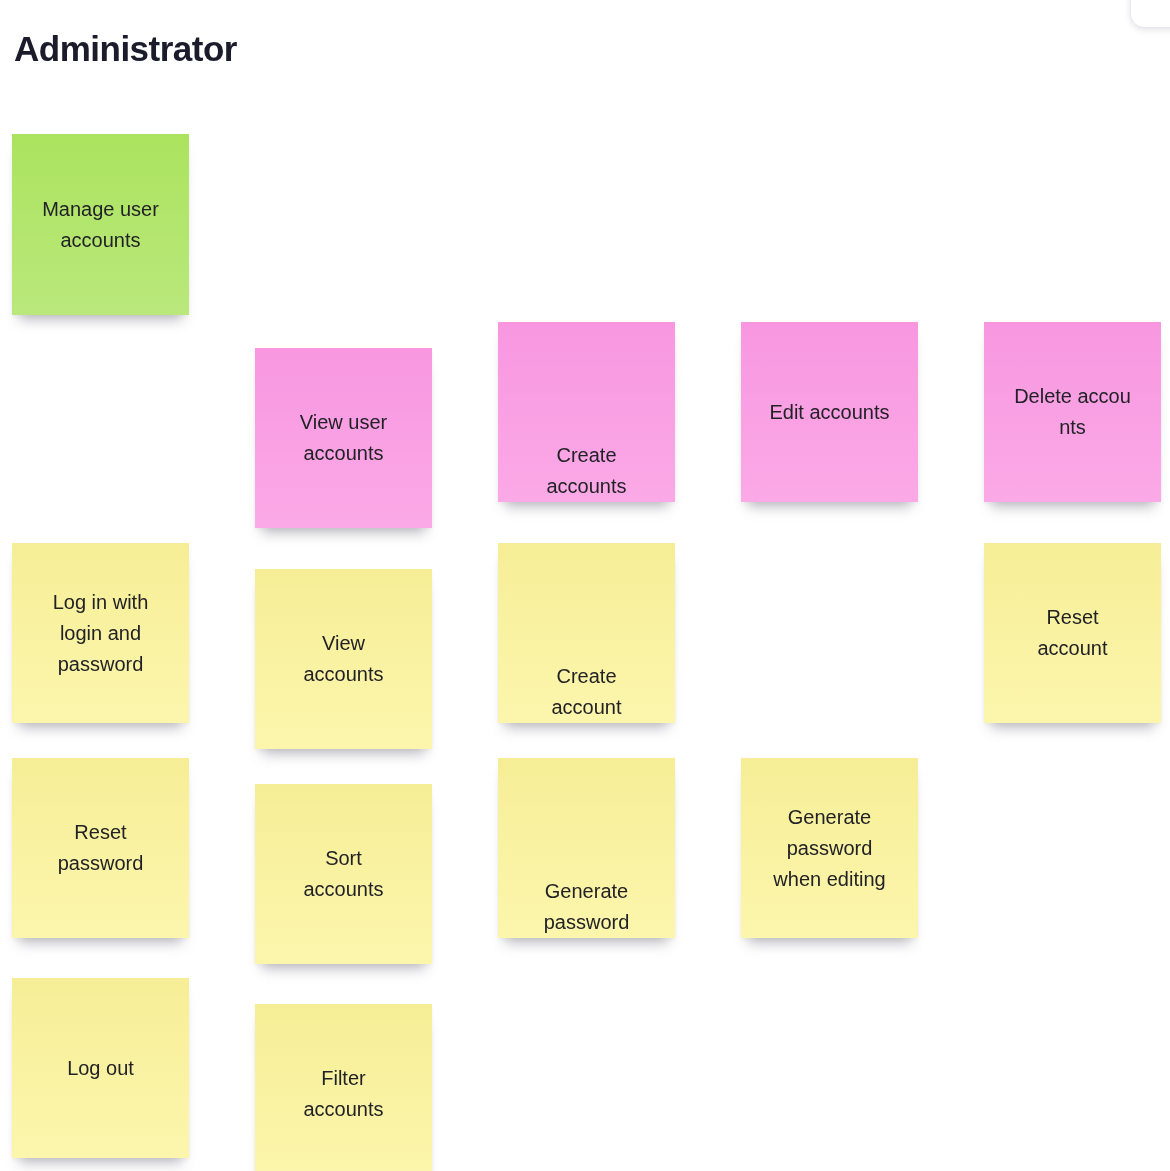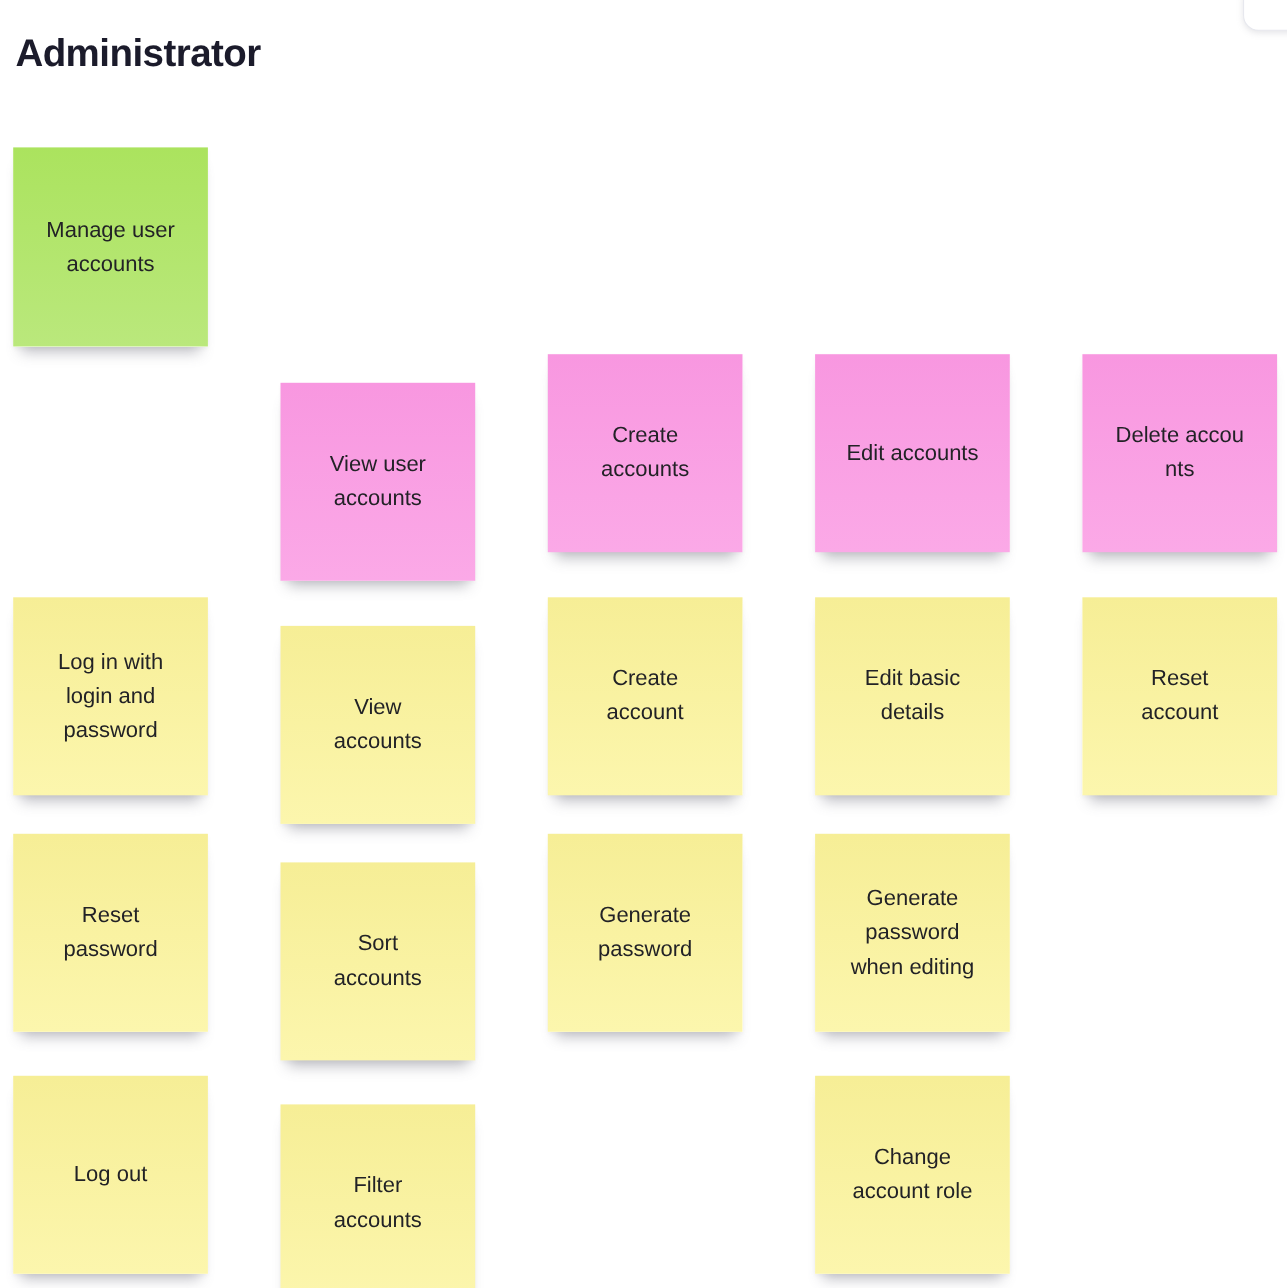--- a/index.html
+++ b/index.html
@@ -43,21 +43,21 @@
     color: #222226;
     padding: 0 8px;
     font-family: "Liberation Sans", sans-serif;
   }
   .note.green  { background: linear-gradient(180deg, #abe35e 0%, #bae87c 100%); }
   .note.pink   { background: linear-gradient(180deg, #f897e0 0%, #fba9e7 100%); }
   .note.yellow { background: linear-gradient(180deg, #f6ee96 0%, #fcf6ad 100%); }
 
   .col1 { left: 12px; }
   .col2 { left: 255px; margin-top: 26px; }
-  .col3 { left: 498px; }
+  .col3 { left: 498px; align-items: flex-end; }
   .col4 { left: 741px; }
   .col5 { left: 984px; }
 
   .row1 { top: 102px; margin-top: 32px; }
   .row2 { top: 322px; height: 180px; }
   .row3 { top: 543px; height: 180px; }
   .row4 { top: 758px; height: 180px; }
   .row5 { top: 978px; height: 180px; }
 
   .panel-corner {
@@ -108,24 +108,20 @@
 password</span>
   </div>
   <div class="note yellow col2 row3">
     <span class="note-text">View
 accounts</span>
   </div>
   <div class="note yellow col3 row3">
     <span class="note-text">Create
 account</span>
   </div>
-  <div class="note yellow col4 row3">
-    <span class="note-text">Edit basic
-details</span>
-  </div>
   <div class="note yellow col5 row3">
     <span class="note-text">Reset
 account</span>
   </div>
 
   <div class="note yellow col1 row4">
     <span class="note-text">Reset
 password</span>
   </div>
   <div class="note yellow col2 row4">
@@ -142,18 +138,14 @@
 when editing</span>
   </div>
 
   <div class="note yellow col1 row5">
     <span class="note-text">Log out</span>
   </div>
   <div class="note yellow col2 row5">
     <span class="note-text">Filter
 accounts</span>
   </div>
-  <div class="note yellow col4 row5">
-    <span class="note-text">Change
-account role</span>
-  </div>
 
 </div>
 
 </body></html>

